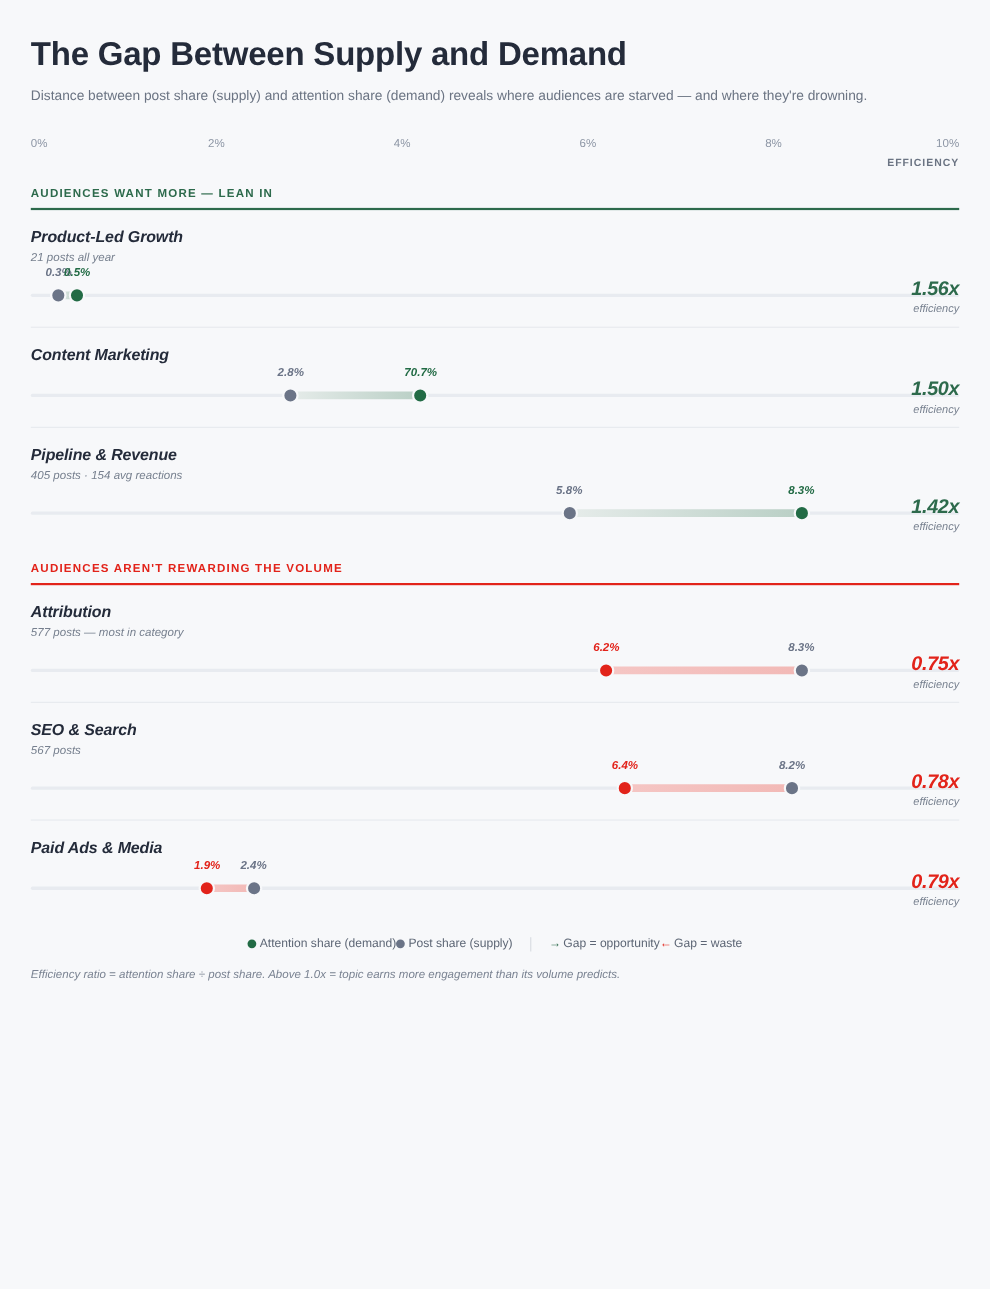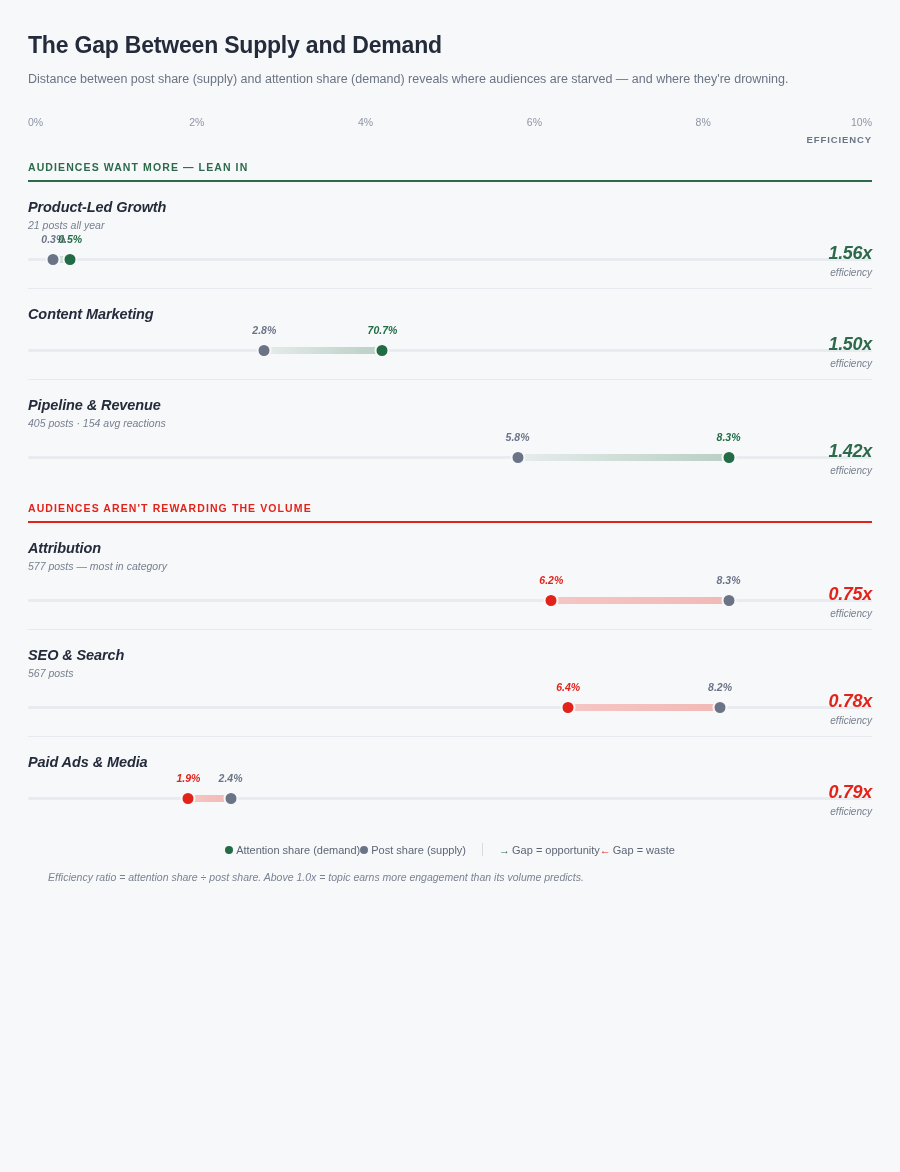--- a/index.html
+++ b/index.html
@@ -8,21 +8,21 @@
     height: 1172px;
     background: #f7f8fa;
     font-family: "Liberation Sans", sans-serif;
     color: #2b3240;
     overflow: hidden;
   }
   .page { position: relative; width: 900px; height: 1172px; padding: 0 28px; }
 
   
   .title {
-    font-size: 23px;
+    font-size: 30px;
     font-weight: 700;
     color: #242b3a;
     letter-spacing: -0.2px;
     padding-top: 32px;
     line-height: 1.2;
   }
   .subtitle {
     font-size: 12.5px;
     color: #6b7483;
     line-height: 1.5;
@@ -178,21 +178,20 @@
   }
   .legend-arrow { font-weight: 700; margin-right: 2px; }
   .legend-arrow.green { color: #2d6a4c; }
   .legend-arrow.red   { color: #e2231a; }
 
   .footnote {
     font-size: 10.5px;
     font-style: italic;
     color: #7a8392;
     margin-top: 15px;
-    margin-left: 20px;
   }
 </style>
 </head>
 <body>
 
 <div class="page">
 
   <div class="title">The Gap Between Supply and Demand</div>
   <div class="subtitle">Distance between post share (supply) and attention share (demand) reveals where audiences are starved — and where they're drowning.</div>
 

